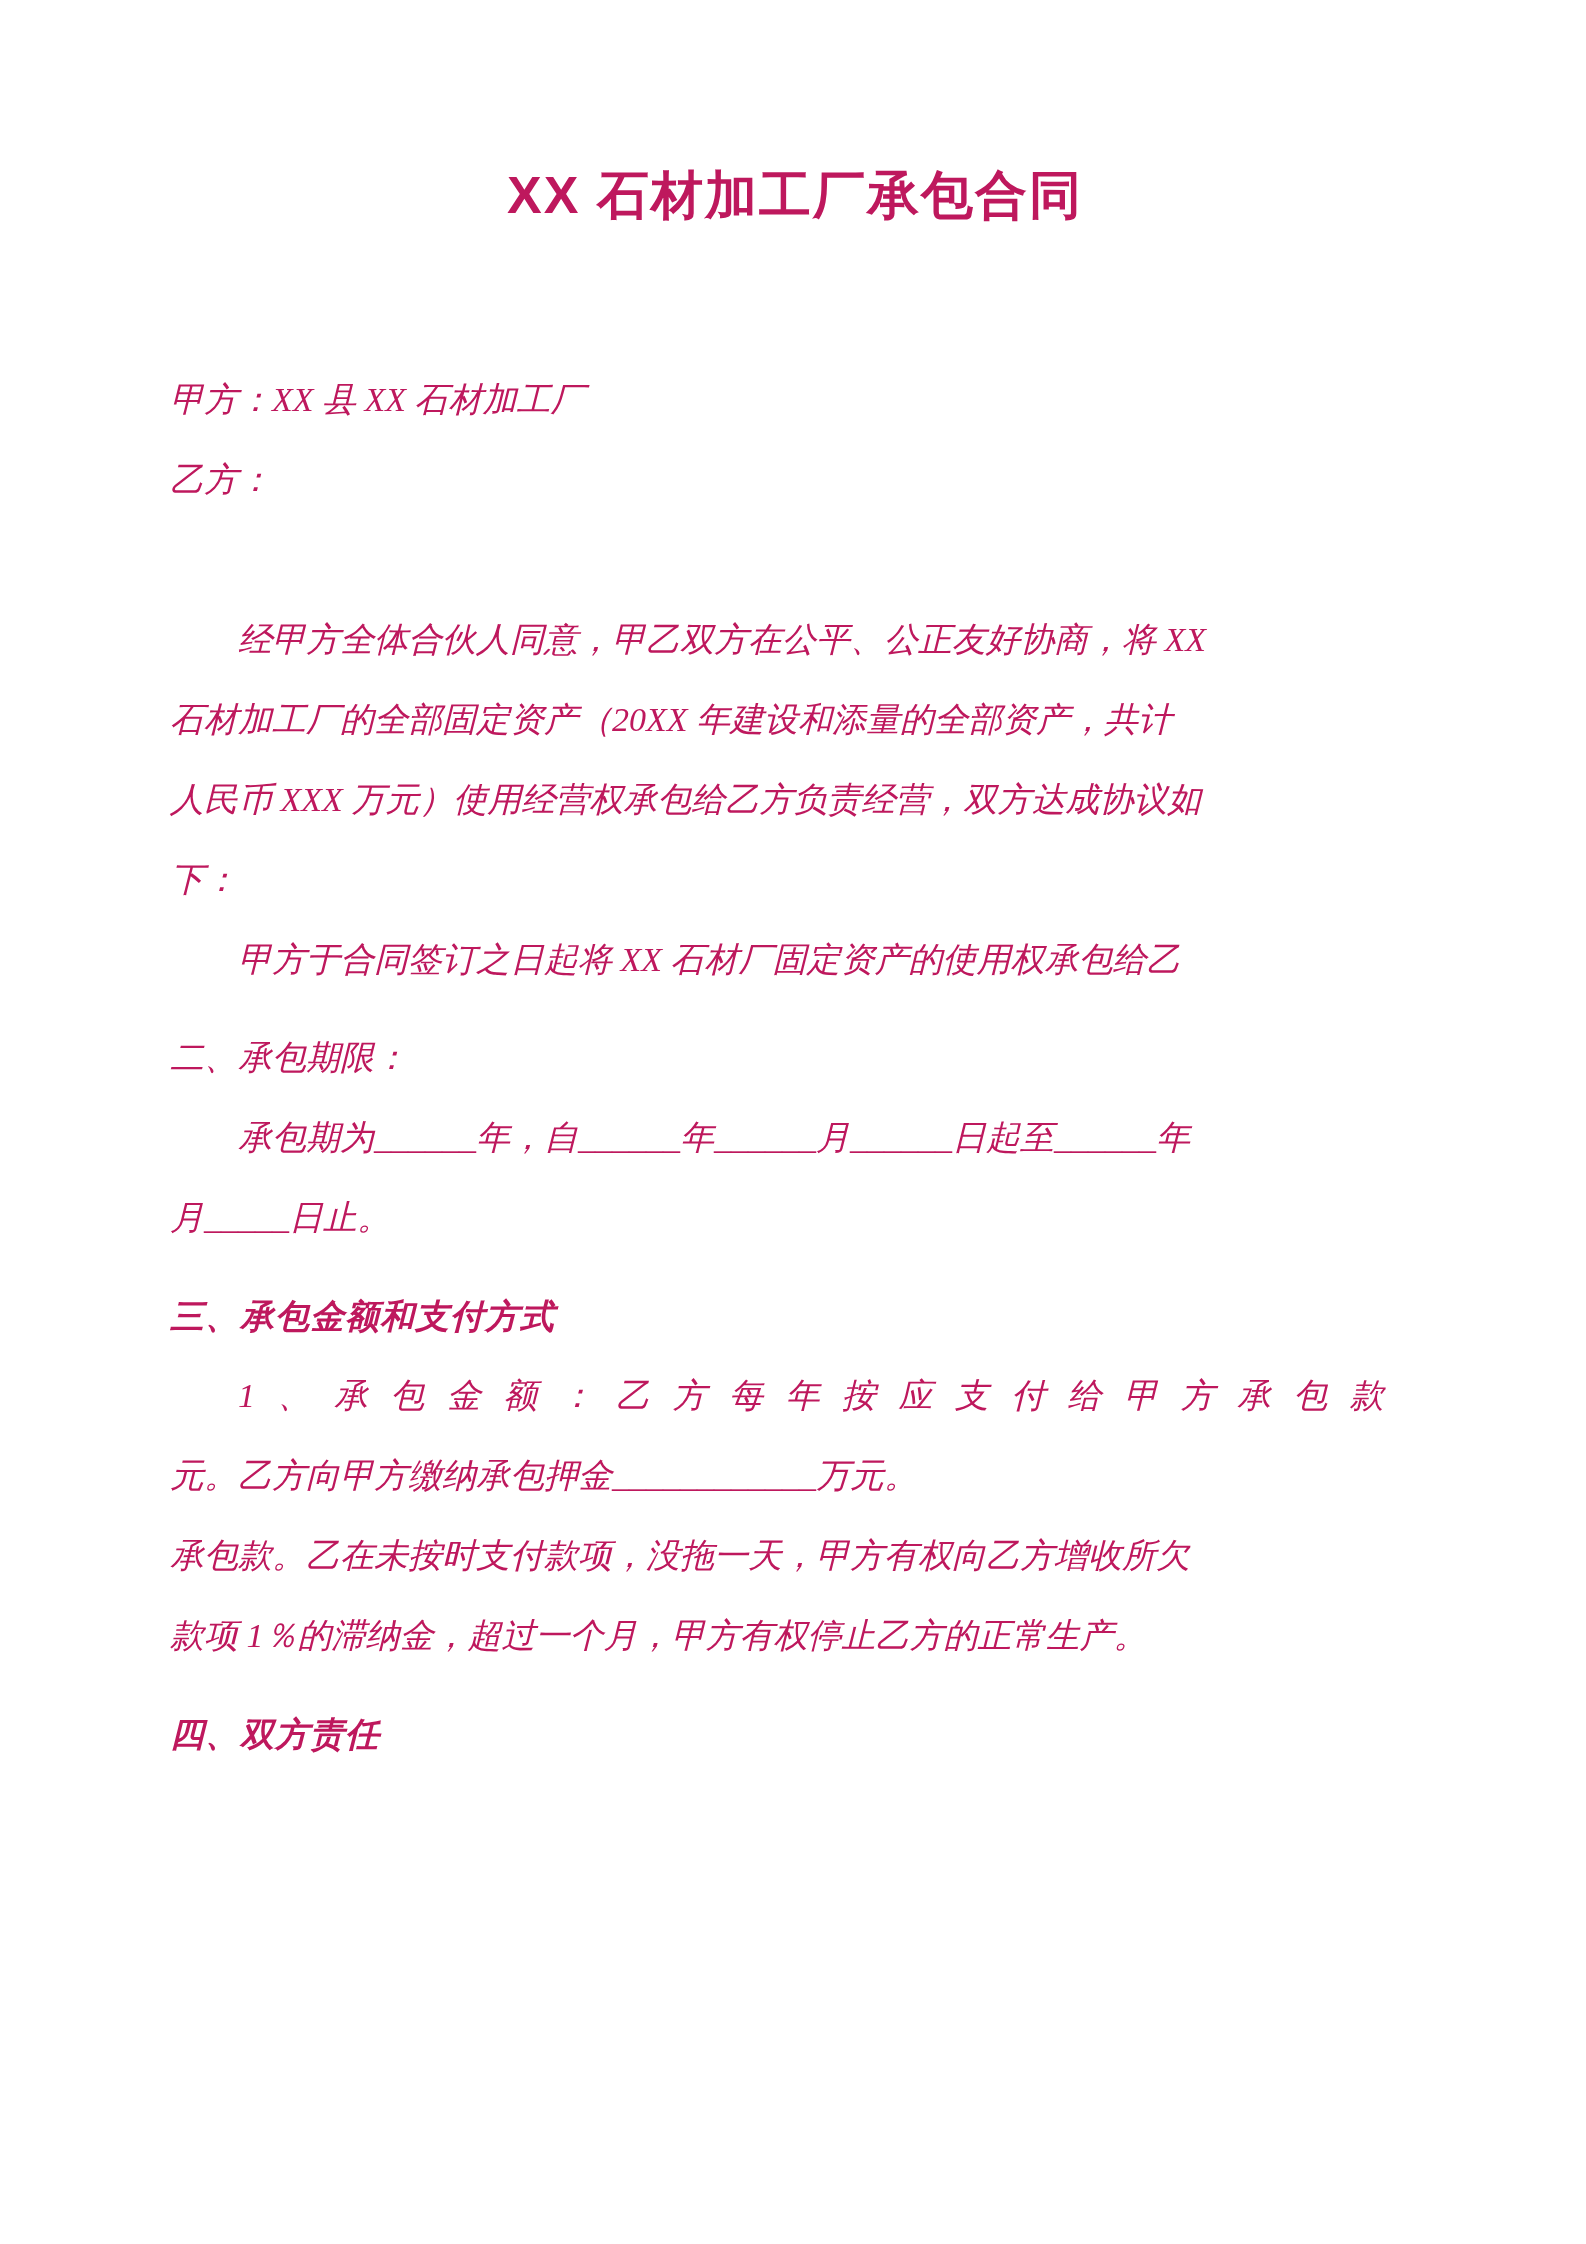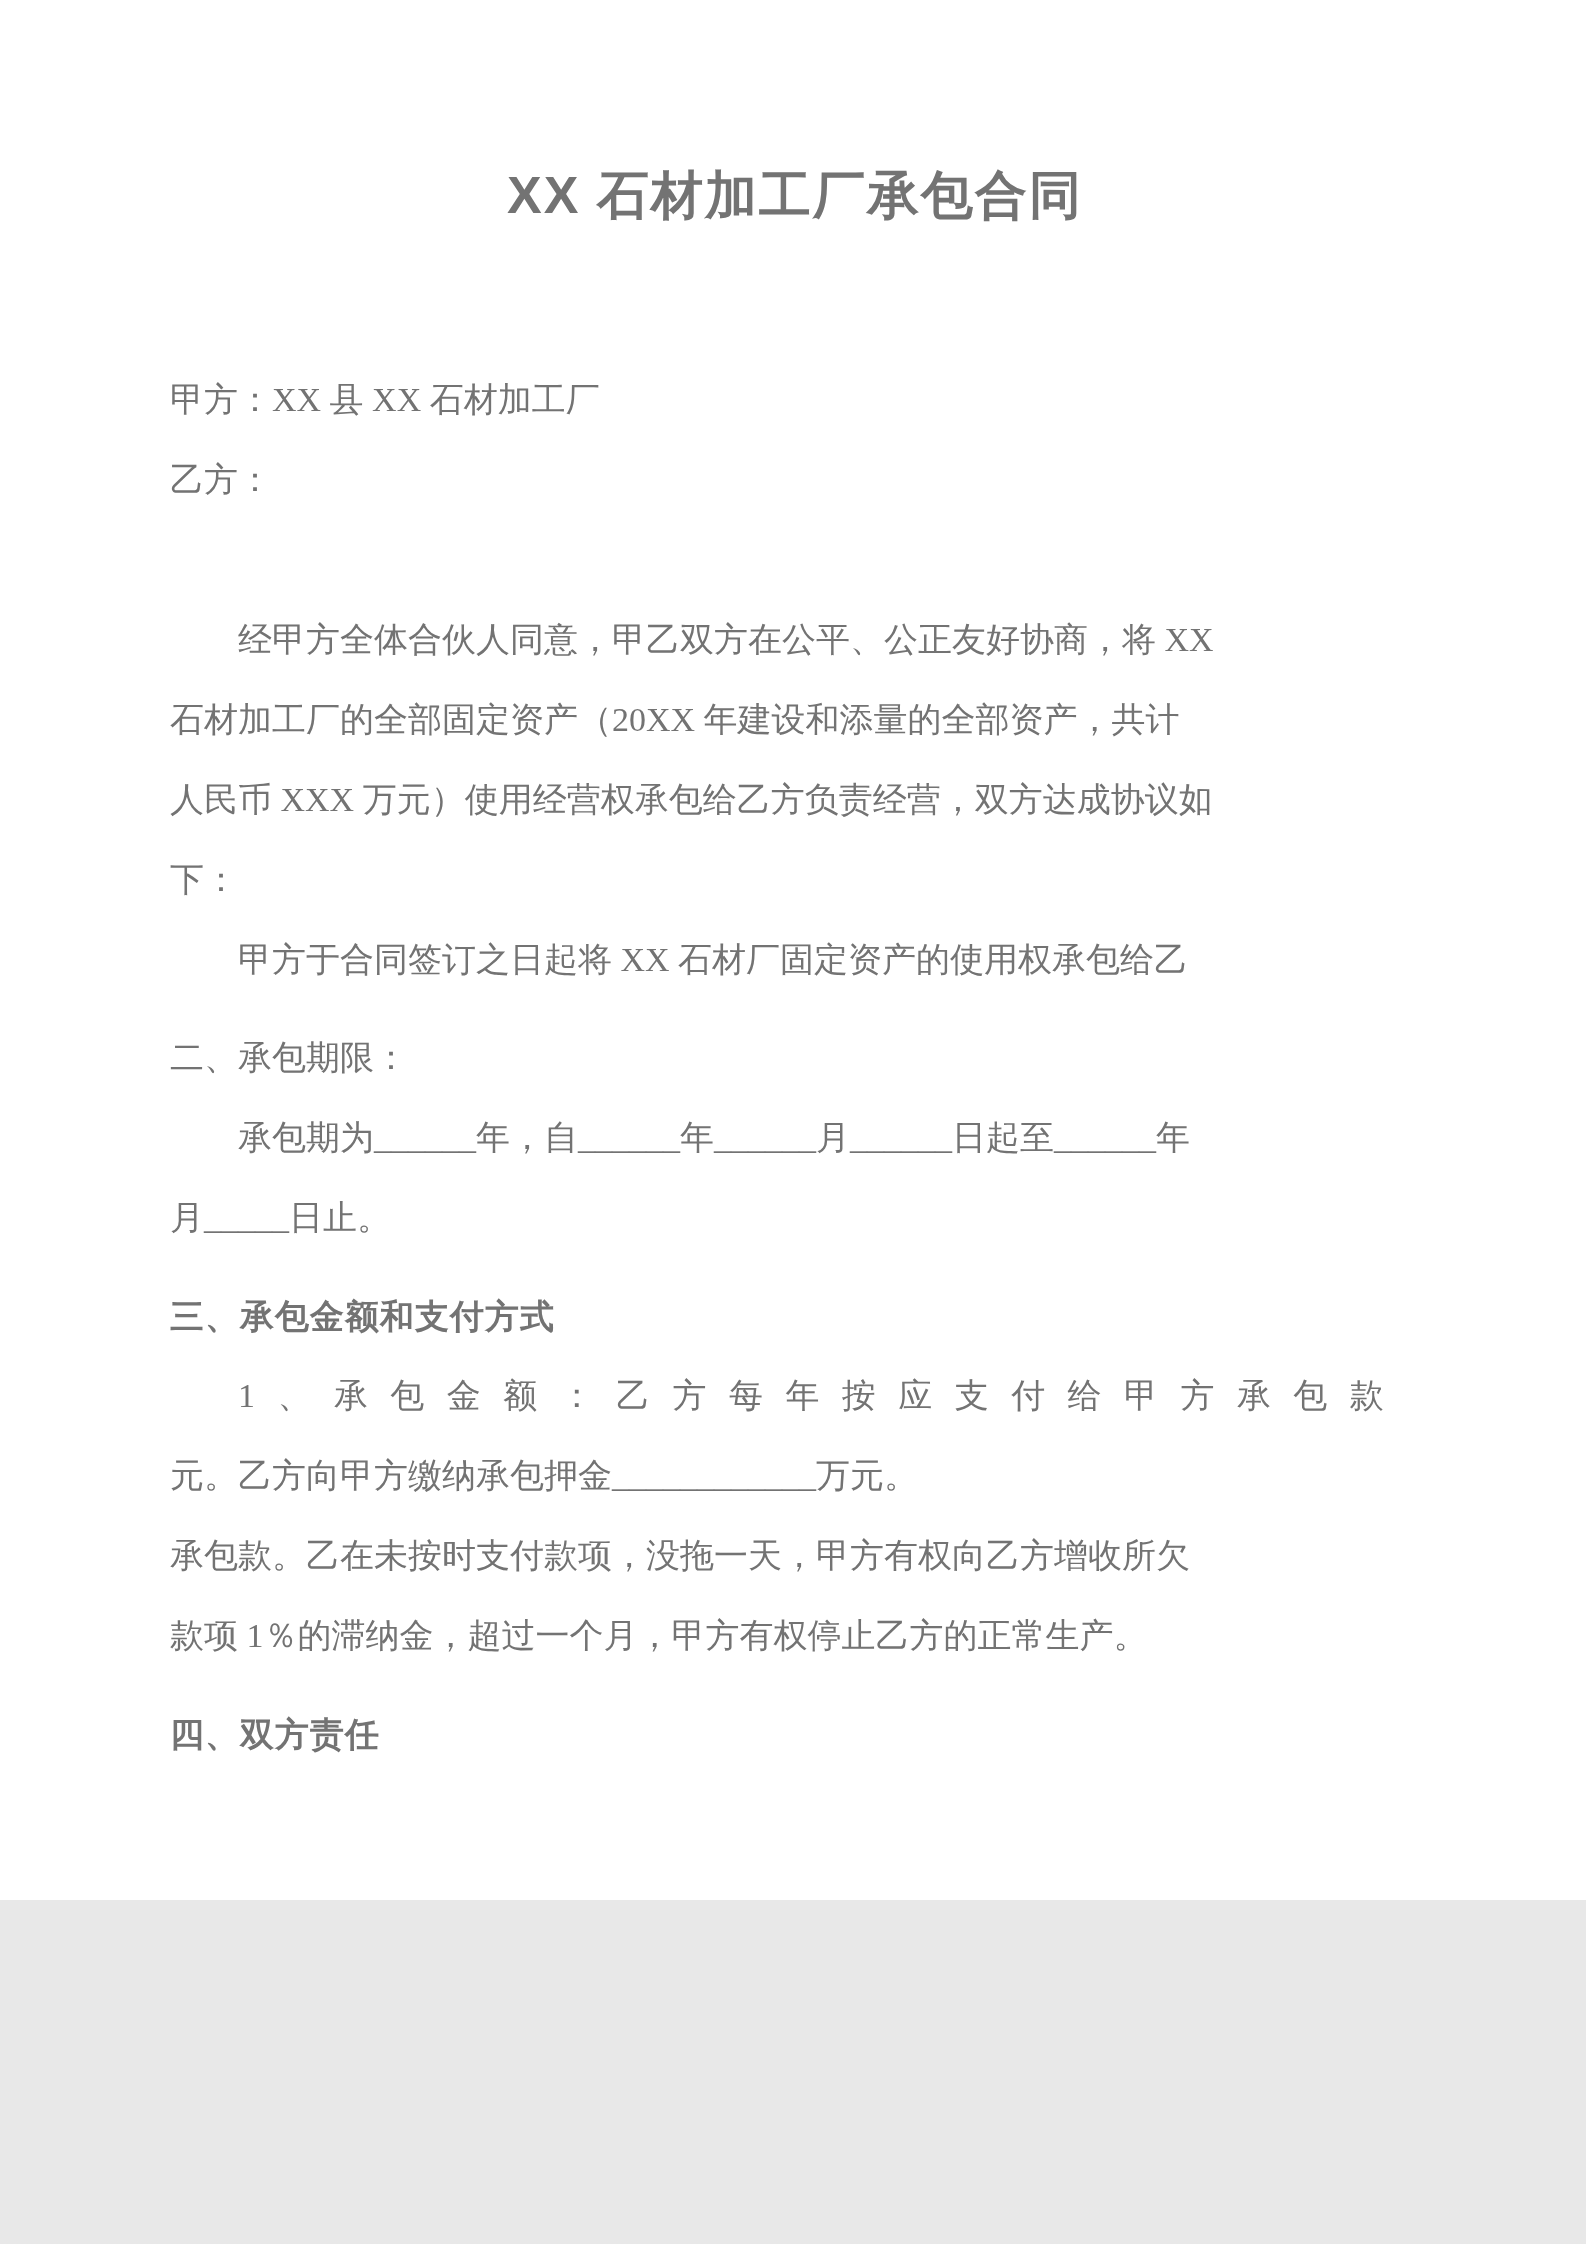--- a/index.html
+++ b/index.html
@@ -1,38 +1,38 @@
 <!DOCTYPE html>
 <html><head>
 <meta charset="utf-8">
 <style>
   html, body { margin: 0; padding: 0; background: #e8e8e8; }
   .page {
     position: relative;
     width: 1586px;
-    height: 1900px;
+    height: 2244px;
     margin: 0 auto;
     background: #ffffff;
-    color: #737373;
+    color: #be185d;
     box-sizing: border-box;
     padding: 140px 166px 0 170px;
     font-family: "Liberation Serif", "DejaVu Serif", serif;
     font-size: 34px;
     overflow: hidden;
   }
   .title {
     font-family: "Liberation Sans", "DejaVu Sans", sans-serif;
     font-size: 52px;
     font-weight: bold;
     text-align: center;
     line-height: 110px;
     margin-bottom: 110px;
     letter-spacing: 2px;
   }
-  .line { line-height: 80px; white-space: nowrap; }
+  .line { line-height: 80px; white-space: nowrap; font-style: italic; }
   .blank { height: 80px; }
   .indent { padding-left: 68px; }
   .sec { margin-top: 18px; }
   .hei {
     font-family: "Liberation Sans", "DejaVu Sans", sans-serif;
     font-weight: bold;
     letter-spacing: 1px;
   }
   .spread { letter-spacing: 0.66em; }
 </style>

